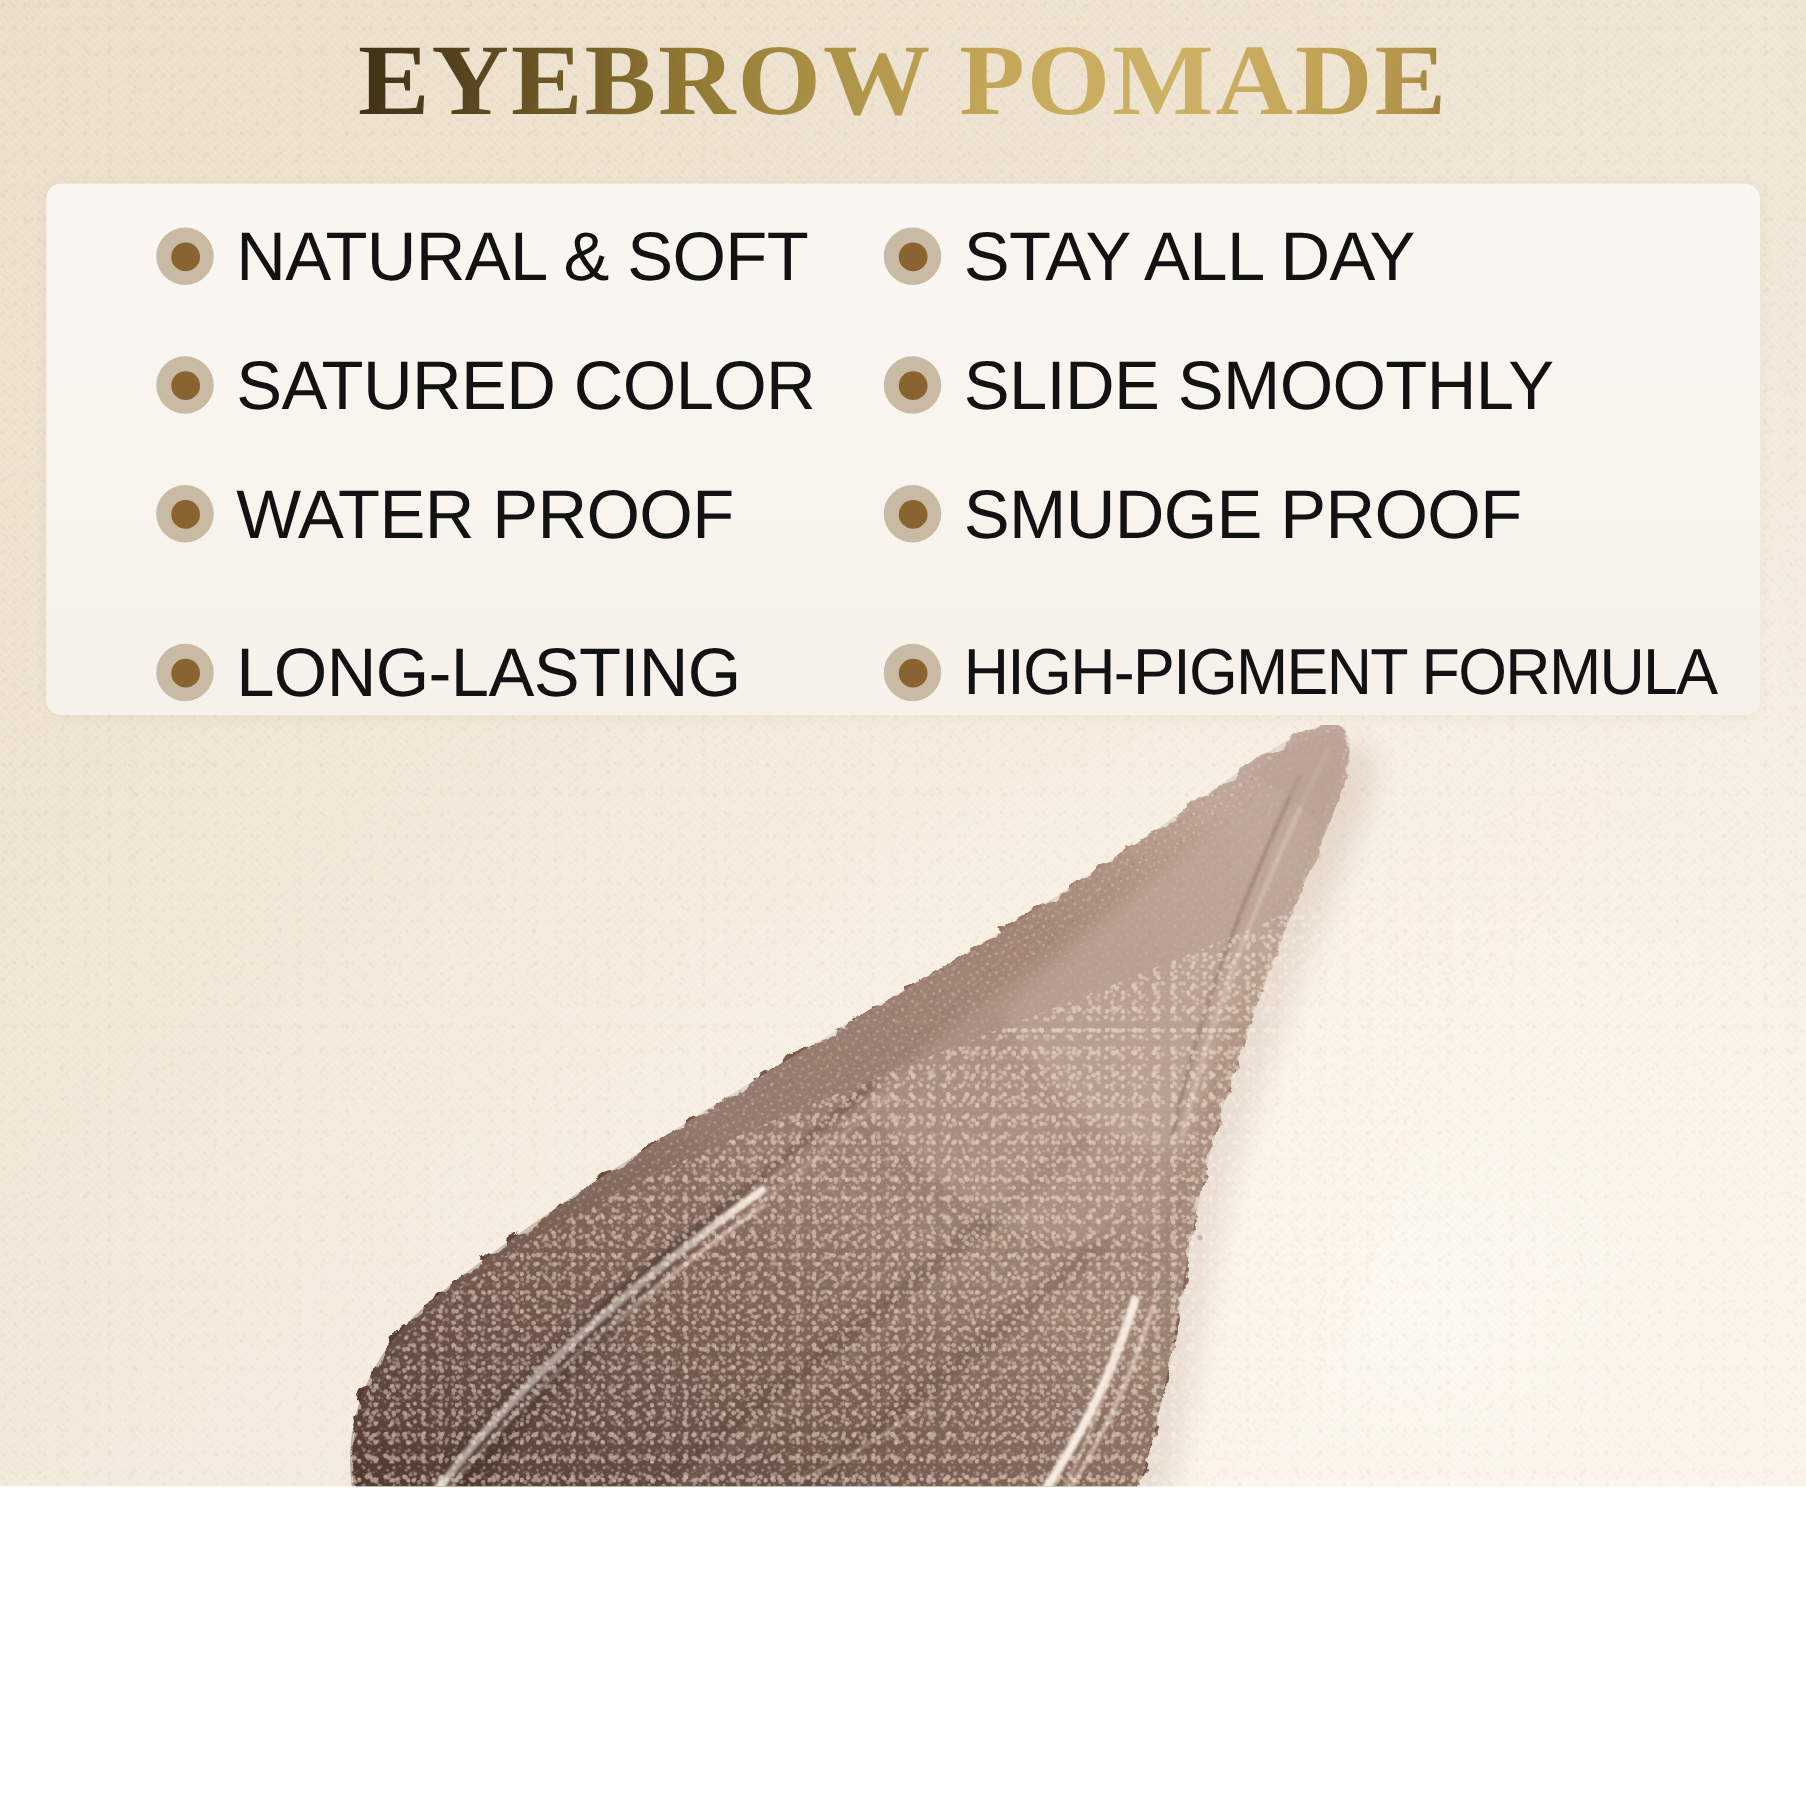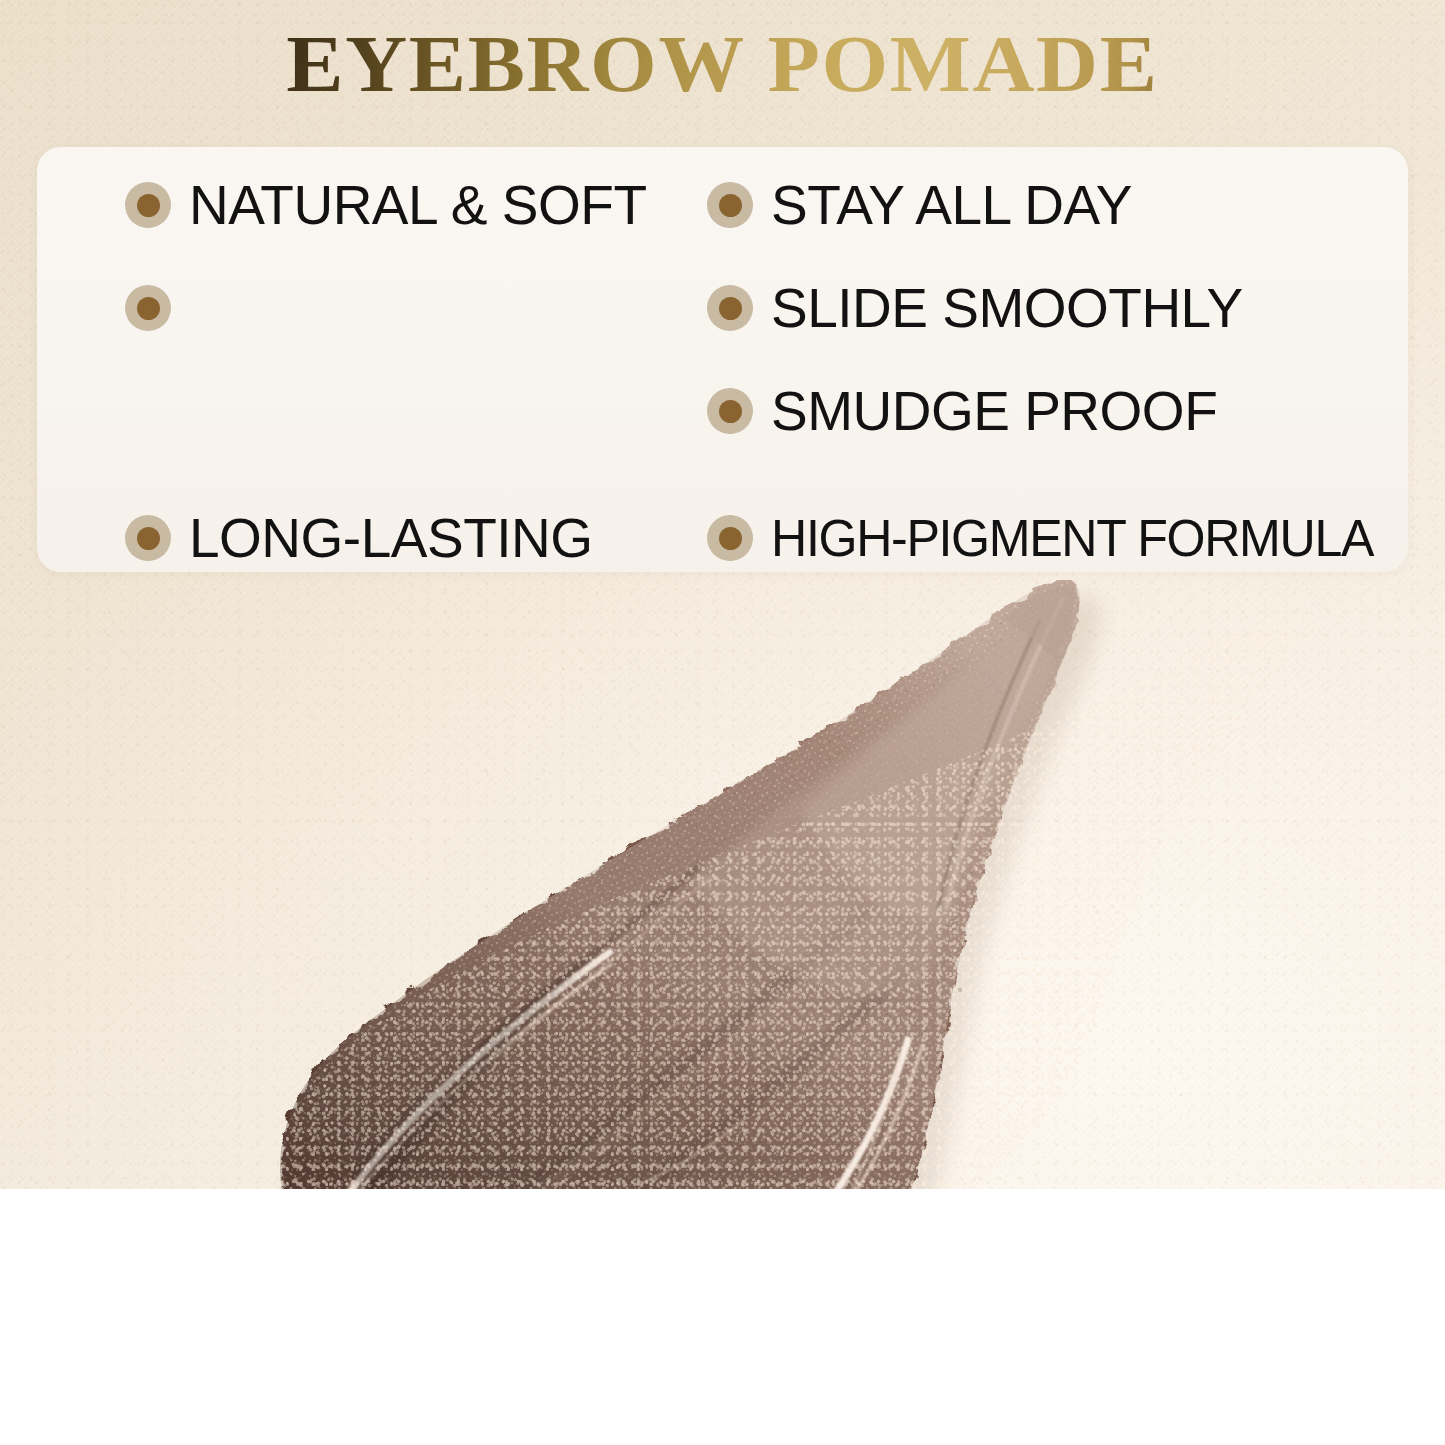--- a/index.html
+++ b/index.html
@@ -89,21 +89,21 @@
   }
 
   
   #feature-card {
     position: absolute;
     left: 37px;
     top: 147px;
     width: 1371px;
     height: 425px;
     background: linear-gradient(180deg, #faf6f1 0%, #f8f4ee 55%, #f6f1ea 100%);
-    border-radius: 24px;
+    border-radius: 12px;
     box-shadow: 0 2px 10px rgba(140,115,85,0.07);
     z-index: 5;
   }
 
   #feature-grid {
     position: absolute;
     inset: 0;
   }
 
   .feat-row {
@@ -215,22 +215,27 @@
   <div id="feature-card">
     <div id="feature-grid">
 
       <div class="feat-row col-left r0">
         <span class="bullet"></span>
         <span class="feat-label">NATURAL &amp; SOFT</span>
       </div>
 
       <div class="feat-row col-left r1">
         <span class="bullet"></span>
-      </div>
-
+        <span class="feat-label">SATURED COLOR</span>
+      </div>
+
+      <div class="feat-row col-left r2">
+        <span class="bullet"></span>
+        <span class="feat-label">WATER PROOF</span>
+      </div>
 
       <div class="feat-row col-left r3">
         <span class="bullet"></span>
         <span class="feat-label">LONG-LASTING</span>
       </div>
 
       <div class="feat-row col-right r1">
         <span class="bullet"></span>
         <span class="feat-label">SLIDE SMOOTHLY</span>
       </div>

